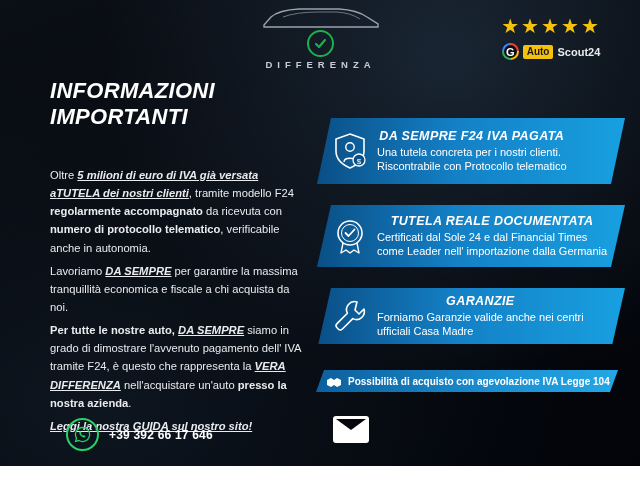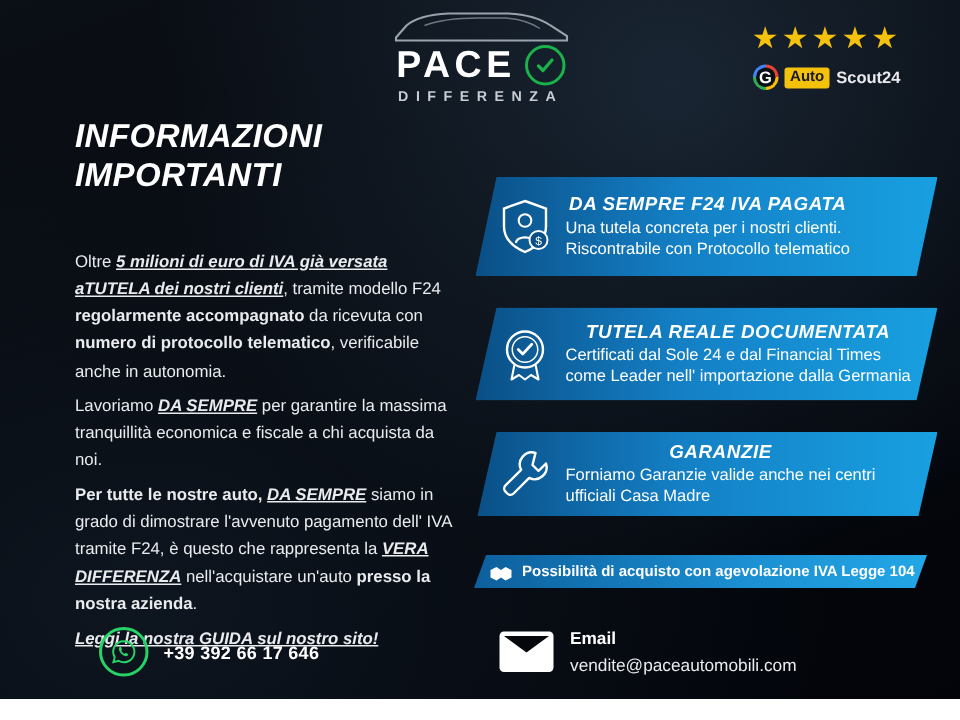--- a/index.html
+++ b/index.html
@@ -174,21 +174,20 @@
 
   <div class="topbar">
     <div class="logo-wrap">
       <div class="car-silhouette">
         <svg width="120" height="22" viewBox="0 0 120 22">
           <path d="M3 18 L10 10 Q18 3 38 2 L78 2 Q96 3 106 10 L117 17 L117 20 L3 20 Z" fill="none" stroke="#9aa3ad" stroke-width="1.4"></path>
           <path d="M22 10 Q35 5 58 5 L76 5 Q90 6 99 12" fill="none" stroke="#6e7781" stroke-width="1"></path>
         </svg>
       </div>
       <div class="pace-row">
-        <span class="pace-text">PACE</span>
         <span class="check-badge">
           <svg width="13" height="13" viewBox="0 0 13 13">
             <path d="M2 7 L5 10 L11 3" fill="none" stroke="#19b24b" stroke-width="2.2" stroke-linecap="round" stroke-linejoin="round"></path>
           </svg>
         </span>
       </div>
       <div class="auto-text">DIFFERENZA</div>
     </div>
 
     <div class="rating-block">
@@ -281,21 +280,17 @@
       <span class="wa-circle">
         <svg width="17" height="17" viewBox="0 0 17 17">
           <path d="M8.5 1.5 a7 7 0 0 0 -6 10.6 L1.6 15.4 L5 14.5 A7 7 0 1 0 8.5 1.5 Z" fill="none" stroke="#25d366" stroke-width="1.3"></path>
           <path d="M5.8 5.3 c0.4 -0.3 0.8 -0.1 1 0.3 l0.5 1 c0.1 0.3 0 0.5 -0.2 0.7 l-0.3 0.3 c0.5 1 1.2 1.7 2.2 2.2 l0.3 -0.3 c0.2 -0.2 0.4 -0.3 0.7 -0.2 l1 0.5 c0.4 0.2 0.6 0.6 0.3 1 c-0.4 0.6 -1.2 0.9 -2 0.6 c-1.8 -0.6 -3.3 -2.1 -3.9 -3.9 c-0.3 -0.8 0 -1.6 0.4 -2.2 Z" fill="#25d366"></path>
         </svg>
       </span>
       <span class="wa-num">+39 392 66 17 646</span>
     </div>
     <div class="mail">
       <span class="mail-ico"></span>
-      <span class="mail-txt">
-        <span class="ml-t">Email</span><br>
-        <span class="ml-v">vendite@paceautomobili.com</span>
-      </span>
     </div>
   </div>
 
   <div class="bottom-strip"></div>
 </div>
 
 </body></html>

